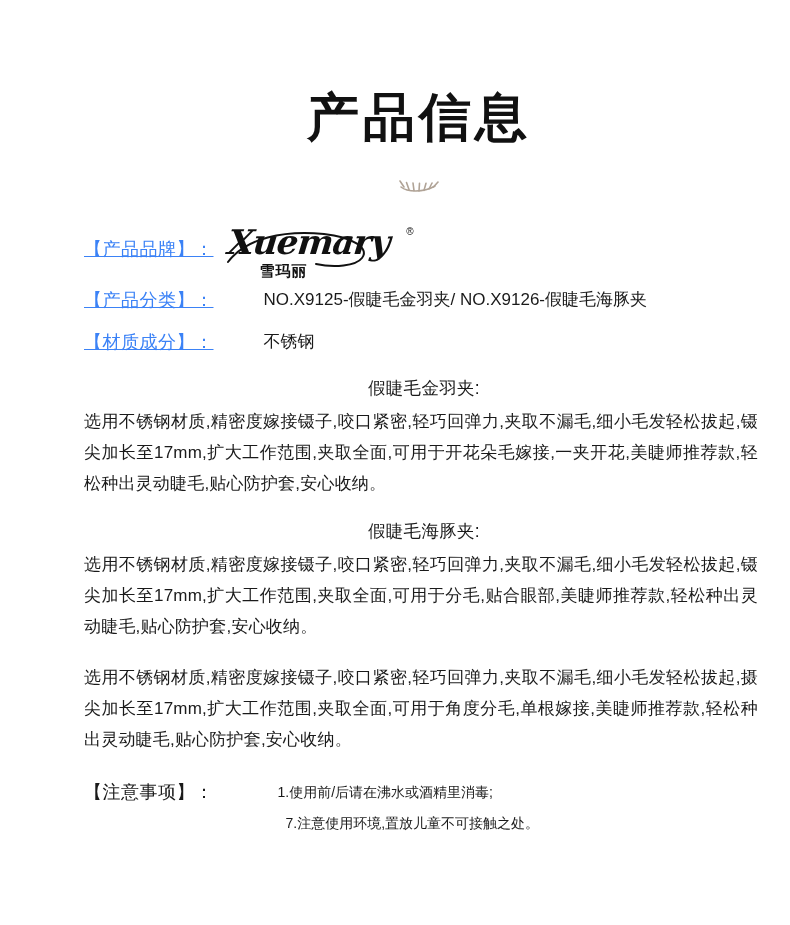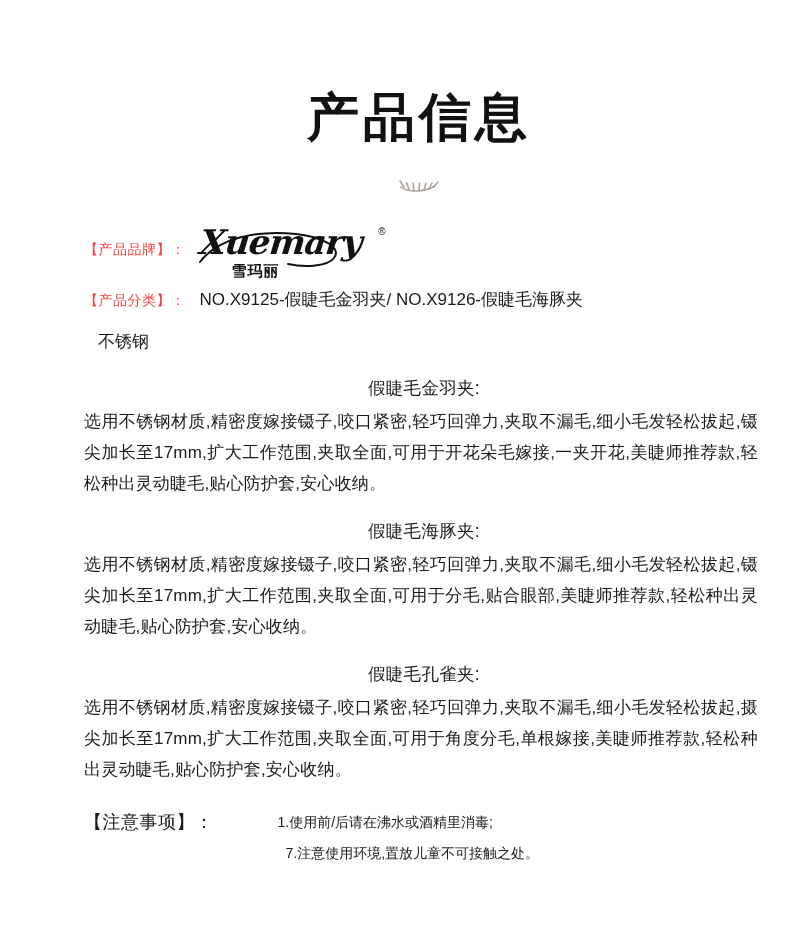--- a/index.html
+++ b/index.html
@@ -48,28 +48,30 @@
   .content {
     margin-top: 22px;
     padding: 0 52px 0 56px;
     box-sizing: border-box;
   }
 
   .field-row {
     display: flex;
     align-items: flex-start;
     margin-bottom: 14px;
+    gap: 36px;
   }
   .field-label {
-    font-size: 14px;
-    color: #ef4444;
+    font-size: 18px;
+    color: #3b82f6;
     white-space: nowrap;
     flex: 0 0 auto;
     line-height: 28px;
     letter-spacing: 0.5px;
+    text-decoration: underline;
   }
   .field-value {
     font-size: 17px;
     color: #1a1a1a;
     line-height: 28px;
     padding-left: 14px;
   }
   .field-value .vline {
     display: block;
   }
@@ -204,35 +206,35 @@
     </div>
 
     <div class="field-row">
       <div class="field-label">【产品分类】：</div>
       <div class="field-value">
         <span class="vline">NO.X9125-假睫毛金羽夹/  NO.X9126-假睫毛海豚夹</span>
       </div>
     </div>
 
     <div class="field-row">
+      <div class="field-label">【材质成分】：</div>
       <div class="field-value">不锈钢</div>
     </div>
 
     <div class="section">
       <div class="section-title">假睫毛金羽夹:</div>
       <div class="section-body">选用不锈钢材质,精密度嫁接镊子,咬口紧密,轻巧回弹力,夹取不漏毛,细小毛发轻松拔起,镊尖加长至17mm,扩大工作范围,夹取全面,可用于开花朵毛嫁接,一夹开花,美睫师推荐款,轻松种出灵动睫毛,贴心防护套,安心收纳。</div>
     </div>
 
     <div class="section">
       <div class="section-title">假睫毛海豚夹:</div>
       <div class="section-body">选用不锈钢材质,精密度嫁接镊子,咬口紧密,轻巧回弹力,夹取不漏毛,细小毛发轻松拔起,镊尖加长至17mm,扩大工作范围,夹取全面,可用于分毛,贴合眼部,美睫师推荐款,轻松种出灵动睫毛,贴心防护套,安心收纳。</div>
     </div>
 
     <div class="section">
-      <div class="section-title">假睫毛孔雀夹:</div>
       <div class="section-body">选用不锈钢材质,精密度嫁接镊子,咬口紧密,轻巧回弹力,夹取不漏毛,细小毛发轻松拔起,摄尖加长至17mm,扩大工作范围,夹取全面,可用于角度分毛,单根嫁接,美睫师推荐款,轻松种出灵动睫毛,贴心防护套,安心收纳。</div>
     </div>
 
     <div class="notes-row">
       <div class="notes-label">【注意事项】：</div>
       <div class="notes-list">
         <div>1.使用前/后请在沸水或酒精里消毒;</div>
         <div>7.注意使用环境,置放儿童不可接触之处。</div>
       </div>
     </div>

